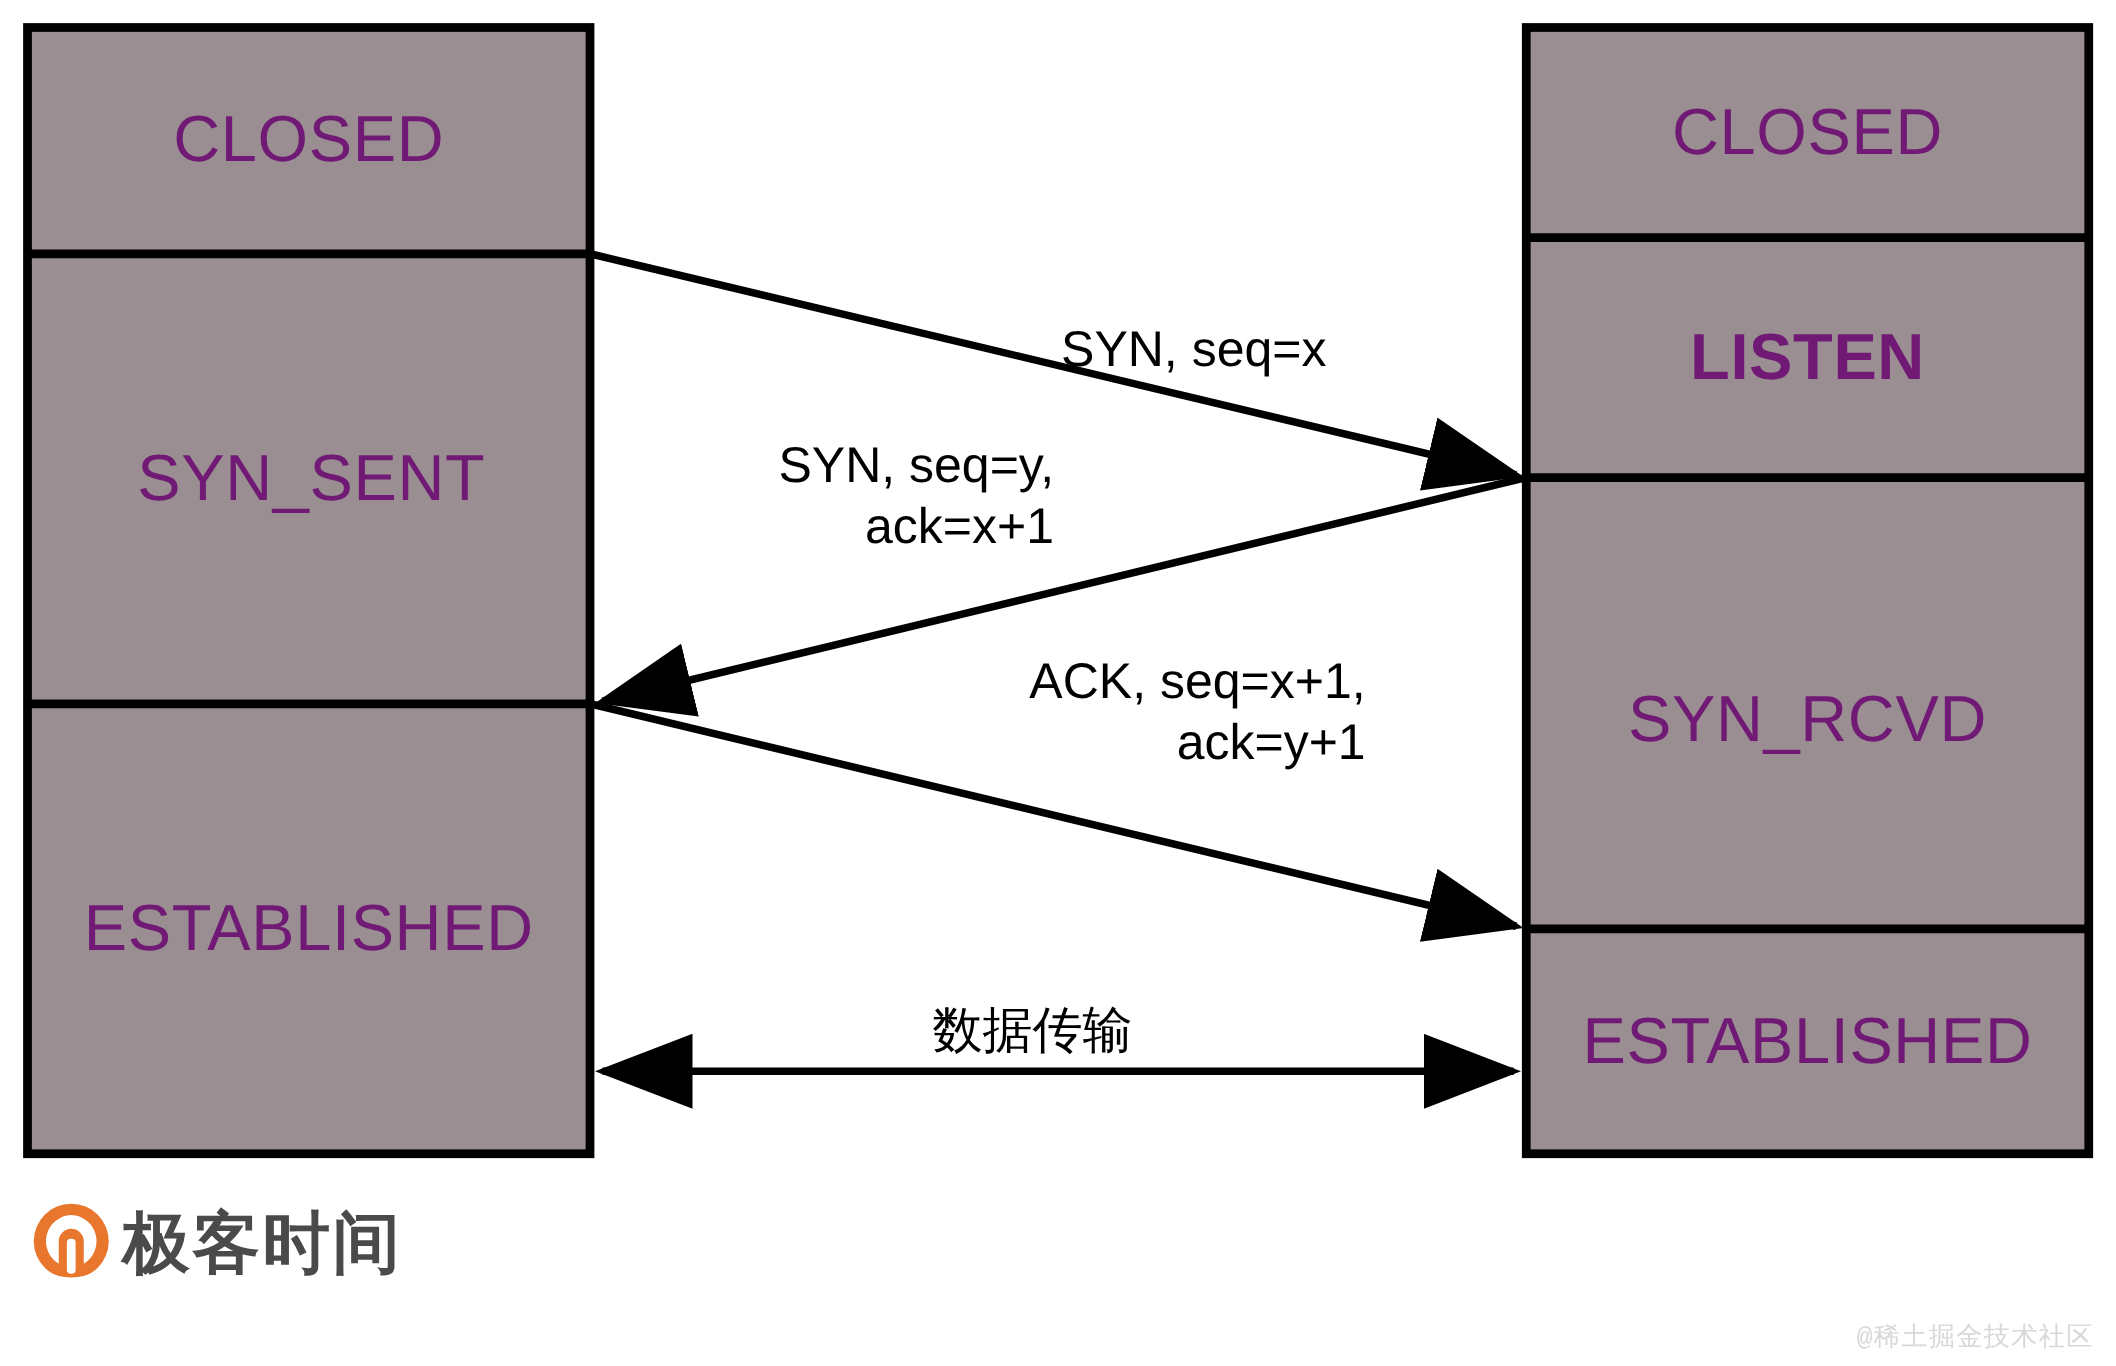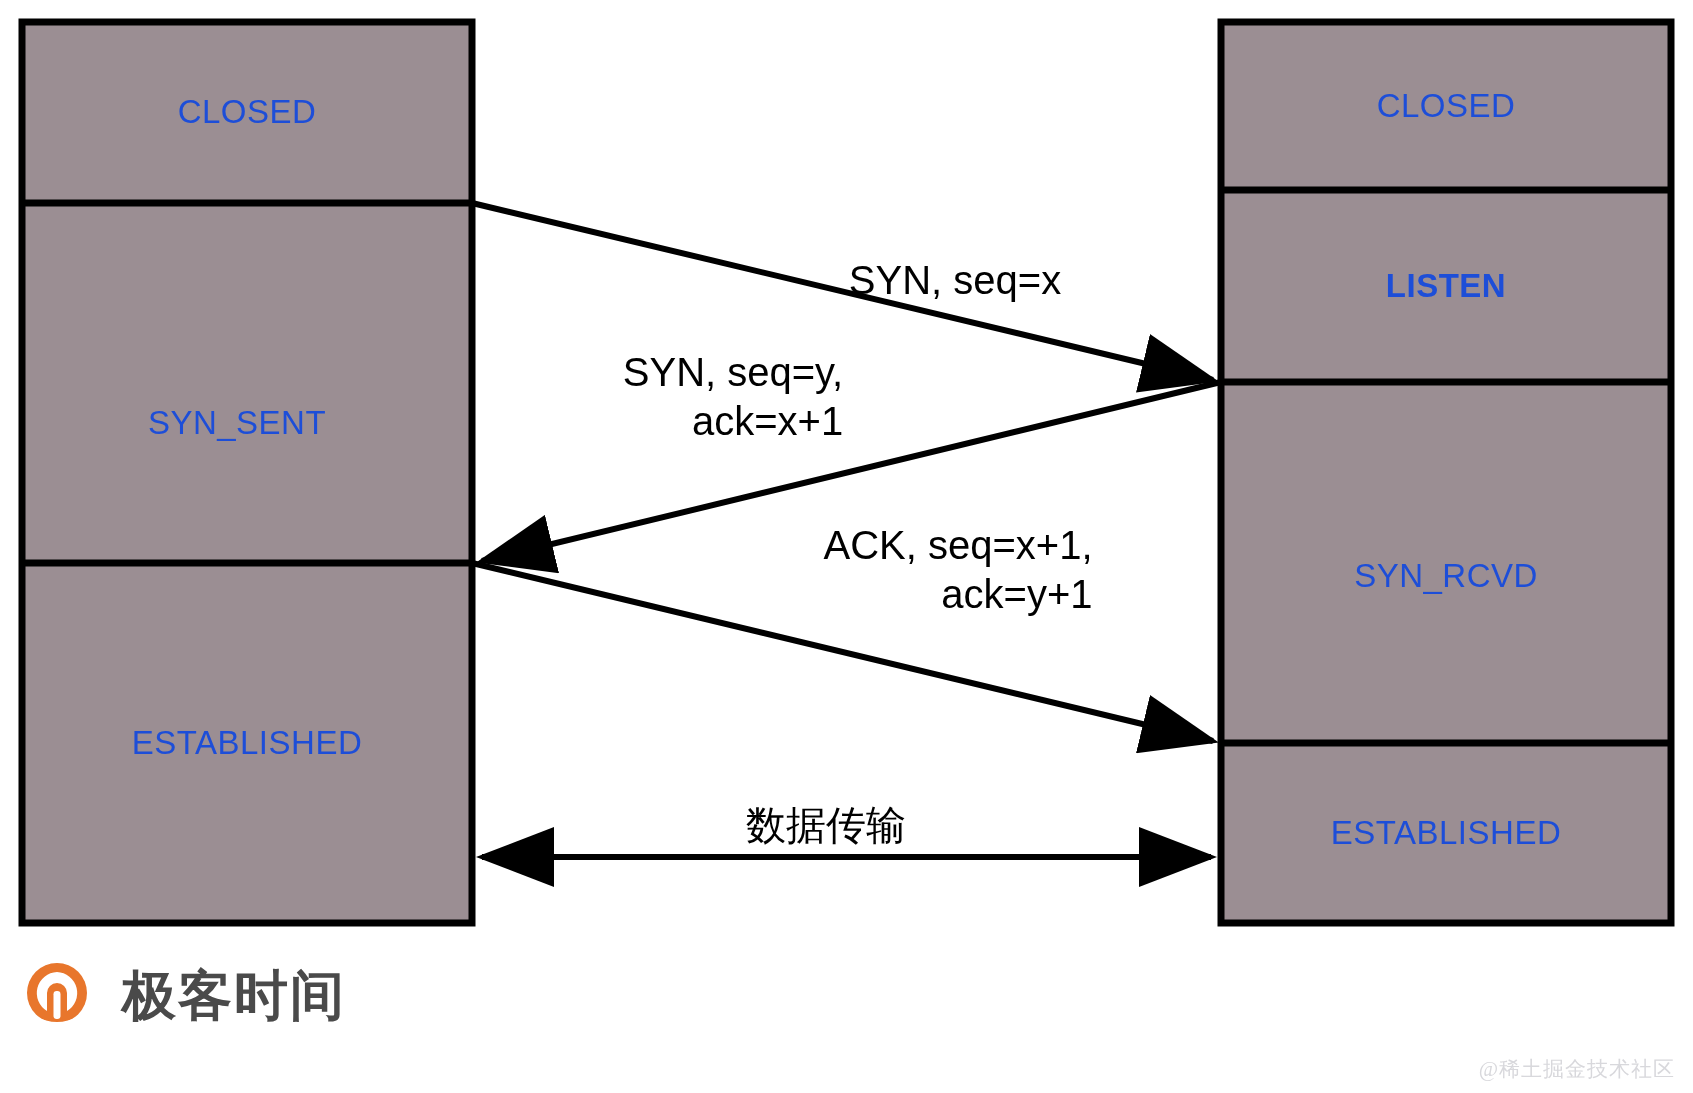--- a/index.html
+++ b/index.html
@@ -19,23 +19,23 @@
   }
   .diagram-svg {
     position: absolute;
     left: 0;
     top: 0;
     width: 1693px;
     height: 1093px;
   }
   .state-label {
     position: absolute;
-    color: #1d4ed8;
+    color: #701a75;
     font-family: "Liberation Sans", sans-serif;
-    font-size: 33px;
+    font-size: 52px;
     font-weight: 400;
     white-space: nowrap;
     transform: translate(-50%, -50%);
     letter-spacing: 0.5px;
     text-align: center;
   }
   .msg-label {
     position: absolute;
     color: #000000;
     font-family: "Liberation Sans", sans-serif;
@@ -46,40 +46,40 @@
     transform: translate(-50%, -50%);
     text-align: right;
   }
   
   .brand {
     position: absolute;
     left: 24px;
     top: 962px;
     display: flex;
     align-items: center;
-    gap: 32px;
+    gap: 8px;
   }
   .brand-mark {
     width: 66px;
     height: 66px;
     position: relative;
   }
   .brand-text {
     font-family: "Liberation Sans", sans-serif;
     font-size: 54px;
     font-weight: 700;
     color: #4a4a4a;
     letter-spacing: 2px;
     line-height: 1;
   }
   .watermark {
     position: absolute;
     right: 18px;
     bottom: 10px;
-    font-family: Liberation Serif, serif;
+    font-family: Liberation Mono, monospace;
     font-size: 21px;
     color: #d8d8dc;
     letter-spacing: 1px;
     white-space: nowrap;
   }
 </style>
 </head>
 <body>
 
 <div id="canvas">
@@ -112,21 +112,21 @@
     <line x1="472" y1="203" x2="1213" y2="380" stroke="#000000" stroke-width="6" marker-end="url(#arrowhead)"></line>
 
     <line x1="1221" y1="382" x2="482" y2="561" stroke="#000000" stroke-width="6" marker-end="url(#arrowhead)"></line>
 
     <line x1="472" y1="563" x2="1213" y2="741" stroke="#000000" stroke-width="6" marker-end="url(#arrowhead)"></line>
 
     <line x1="482" y1="857" x2="1211" y2="857" stroke="#000000" stroke-width="6" marker-start="url(#arrowtail)" marker-end="url(#arrowhead)"></line>
   </svg>
 
   <div class="state-label" style="left:247px; top:112px;">CLOSED</div>
-  <div class="state-label" style="left:237px; top:383px;margin-top:40px;">SYN_SENT</div>
+  <div class="state-label" style="left:249px; top:383px;">SYN_SENT</div>
   <div class="state-label" style="left:247px; top:743px;">ESTABLISHED</div>
 
   <div class="state-label" style="left:1446px; top:106px;">CLOSED</div>
   <div class="state-label" style="left:1446px; top:286px;font-weight:bold;">LISTEN</div>
   <div class="state-label" style="left:1446px; top:576px;">SYN_RCVD</div>
   <div class="state-label" style="left:1446px; top:833px;">ESTABLISHED</div>
 
   <div class="msg-label" style="left:955px; top:280px;">SYN, seq=x</div>
   <div class="msg-label" style="left:733px; top:397px;">SYN, seq=y,
 ack=x+1</div>

